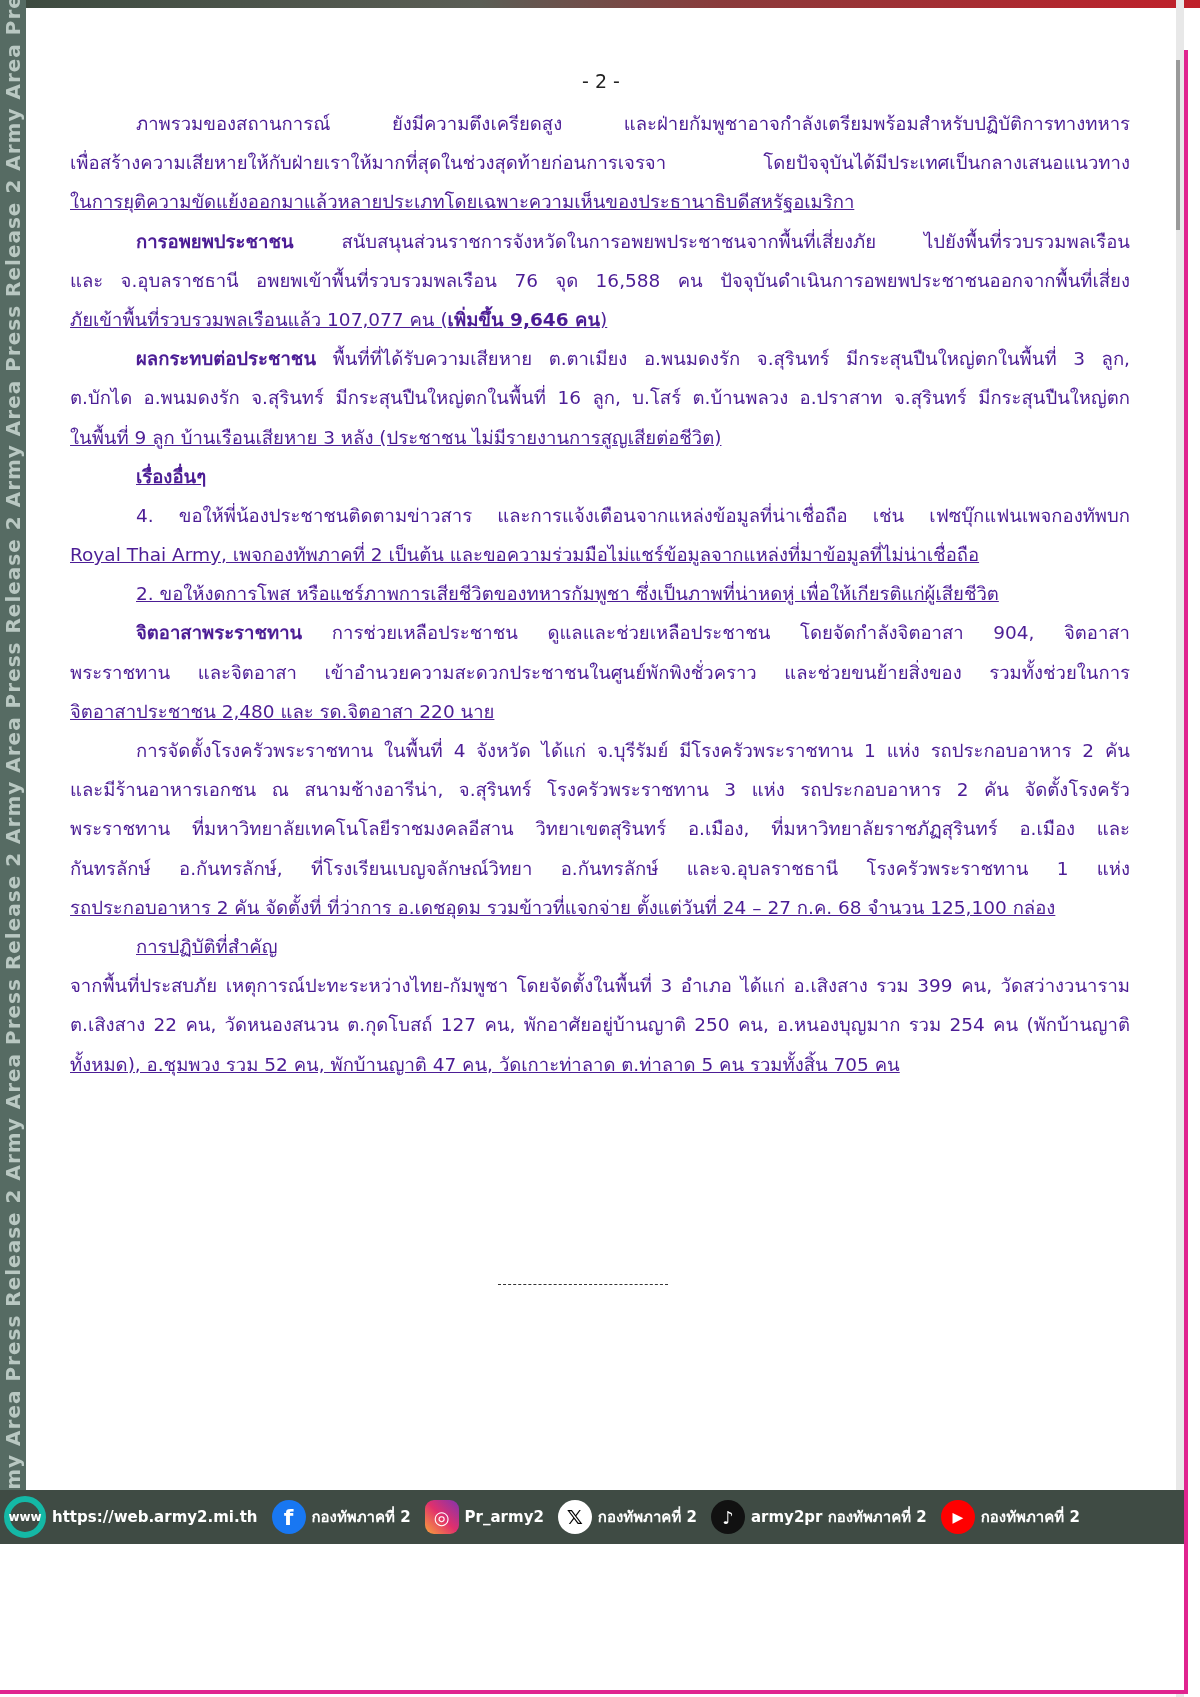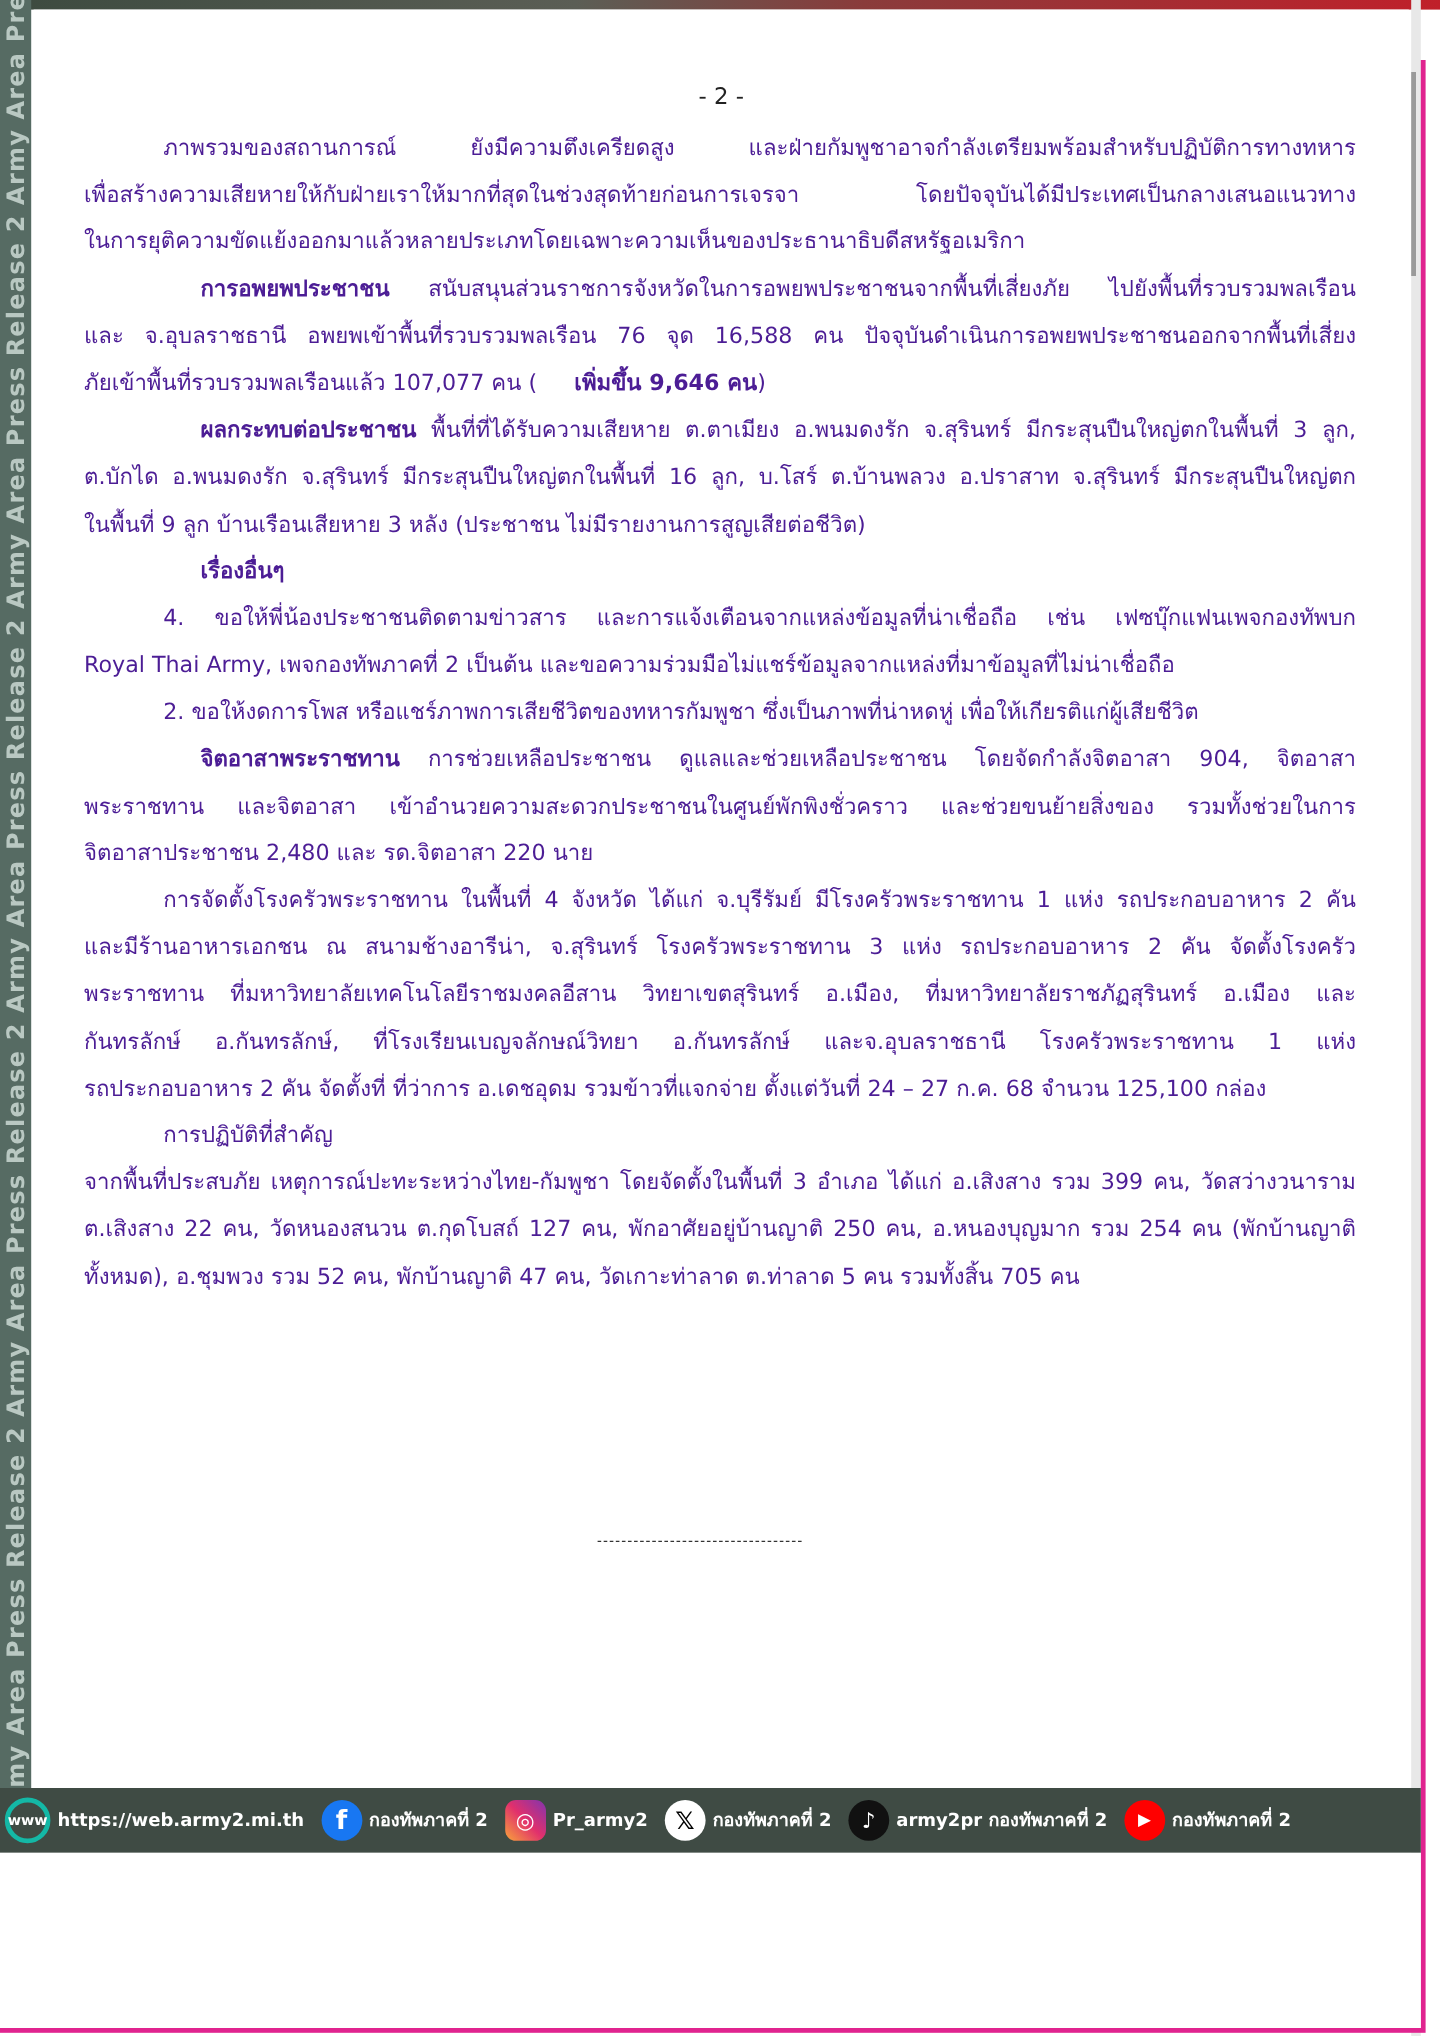--- a/index.html
+++ b/index.html
@@ -45,38 +45,38 @@
       position: absolute; left: 0; top: 62px; width: 1146px; text-align: center;
       font-size: 19px; color: #222;
     }
     .body-text {
       position: absolute; left: 42px; top: 96px; width: 1060px;
       font-size: 18.5px; line-height: 39.2px; color: #4c1d95;
       text-align: justify;
       font-family: "DejaVu Sans", sans-serif;
     }
     .line { white-space: nowrap; overflow: hidden; height: 39.2px; text-align-last: justify; }
-    .line.last { text-align-last: left; }
+    .line.last { text-align-last: left; text-decoration: underline; }
     .indent { padding-left: 66px; }
-    .b { font-weight: bold; margin-left: 31px; }
+    .b { font-weight: bold; }
     .divider-line {
       position: absolute; left: 470px; top: 1276px; width: 170px; height: 0;
       border-top: 1.5px dashed #333;
     }
     .footer {
       position: absolute; left: 0; top: 1490px; width: 1184px; height: 54px;
       background: #3f4b44;
       display: flex; align-items: center; gap: 14px; padding-left: 4px; box-sizing: border-box;
     }
     .footer-item { display: flex; align-items: center; gap: 6px; color: #ffffff; font-size: 15px; font-weight: bold; white-space: nowrap; }
     .ico {
       width: 34px; height: 34px; border-radius: 50%; display: inline-flex; align-items: center; justify-content: center;
       font-weight: bold; color: #fff; font-size: 18px; flex: none;
     }
-    .ico-web { background: #3f4b44; border: 4px solid #14b8a6; width: 30px; height: 30px; font-size: 12px; }
+    .ico-web { background: #3f4b44; border: 6px solid #14b8a6; width: 30px; height: 30px; font-size: 12px; }
     .ico-fb { background: #1877f2; font-size: 22px; }
     .ico-ig { background: linear-gradient(45deg, #f9a43a, #e1306c, #8134af); border-radius: 9px; font-size: 18px; }
     .ico-x { background: #ffffff; color: #000; font-size: 20px; }
     .ico-tt { background: #111; color: #fff; font-size: 18px; }
     .ico-yt { background: #ff0000; border-radius: 50%; font-size: 14px; }
     .below-footer {
       position: absolute; left: 0; top: 1544px; width: 1184px; height: 146px; background: #ffffff;
     }
   </style>
 </head>

